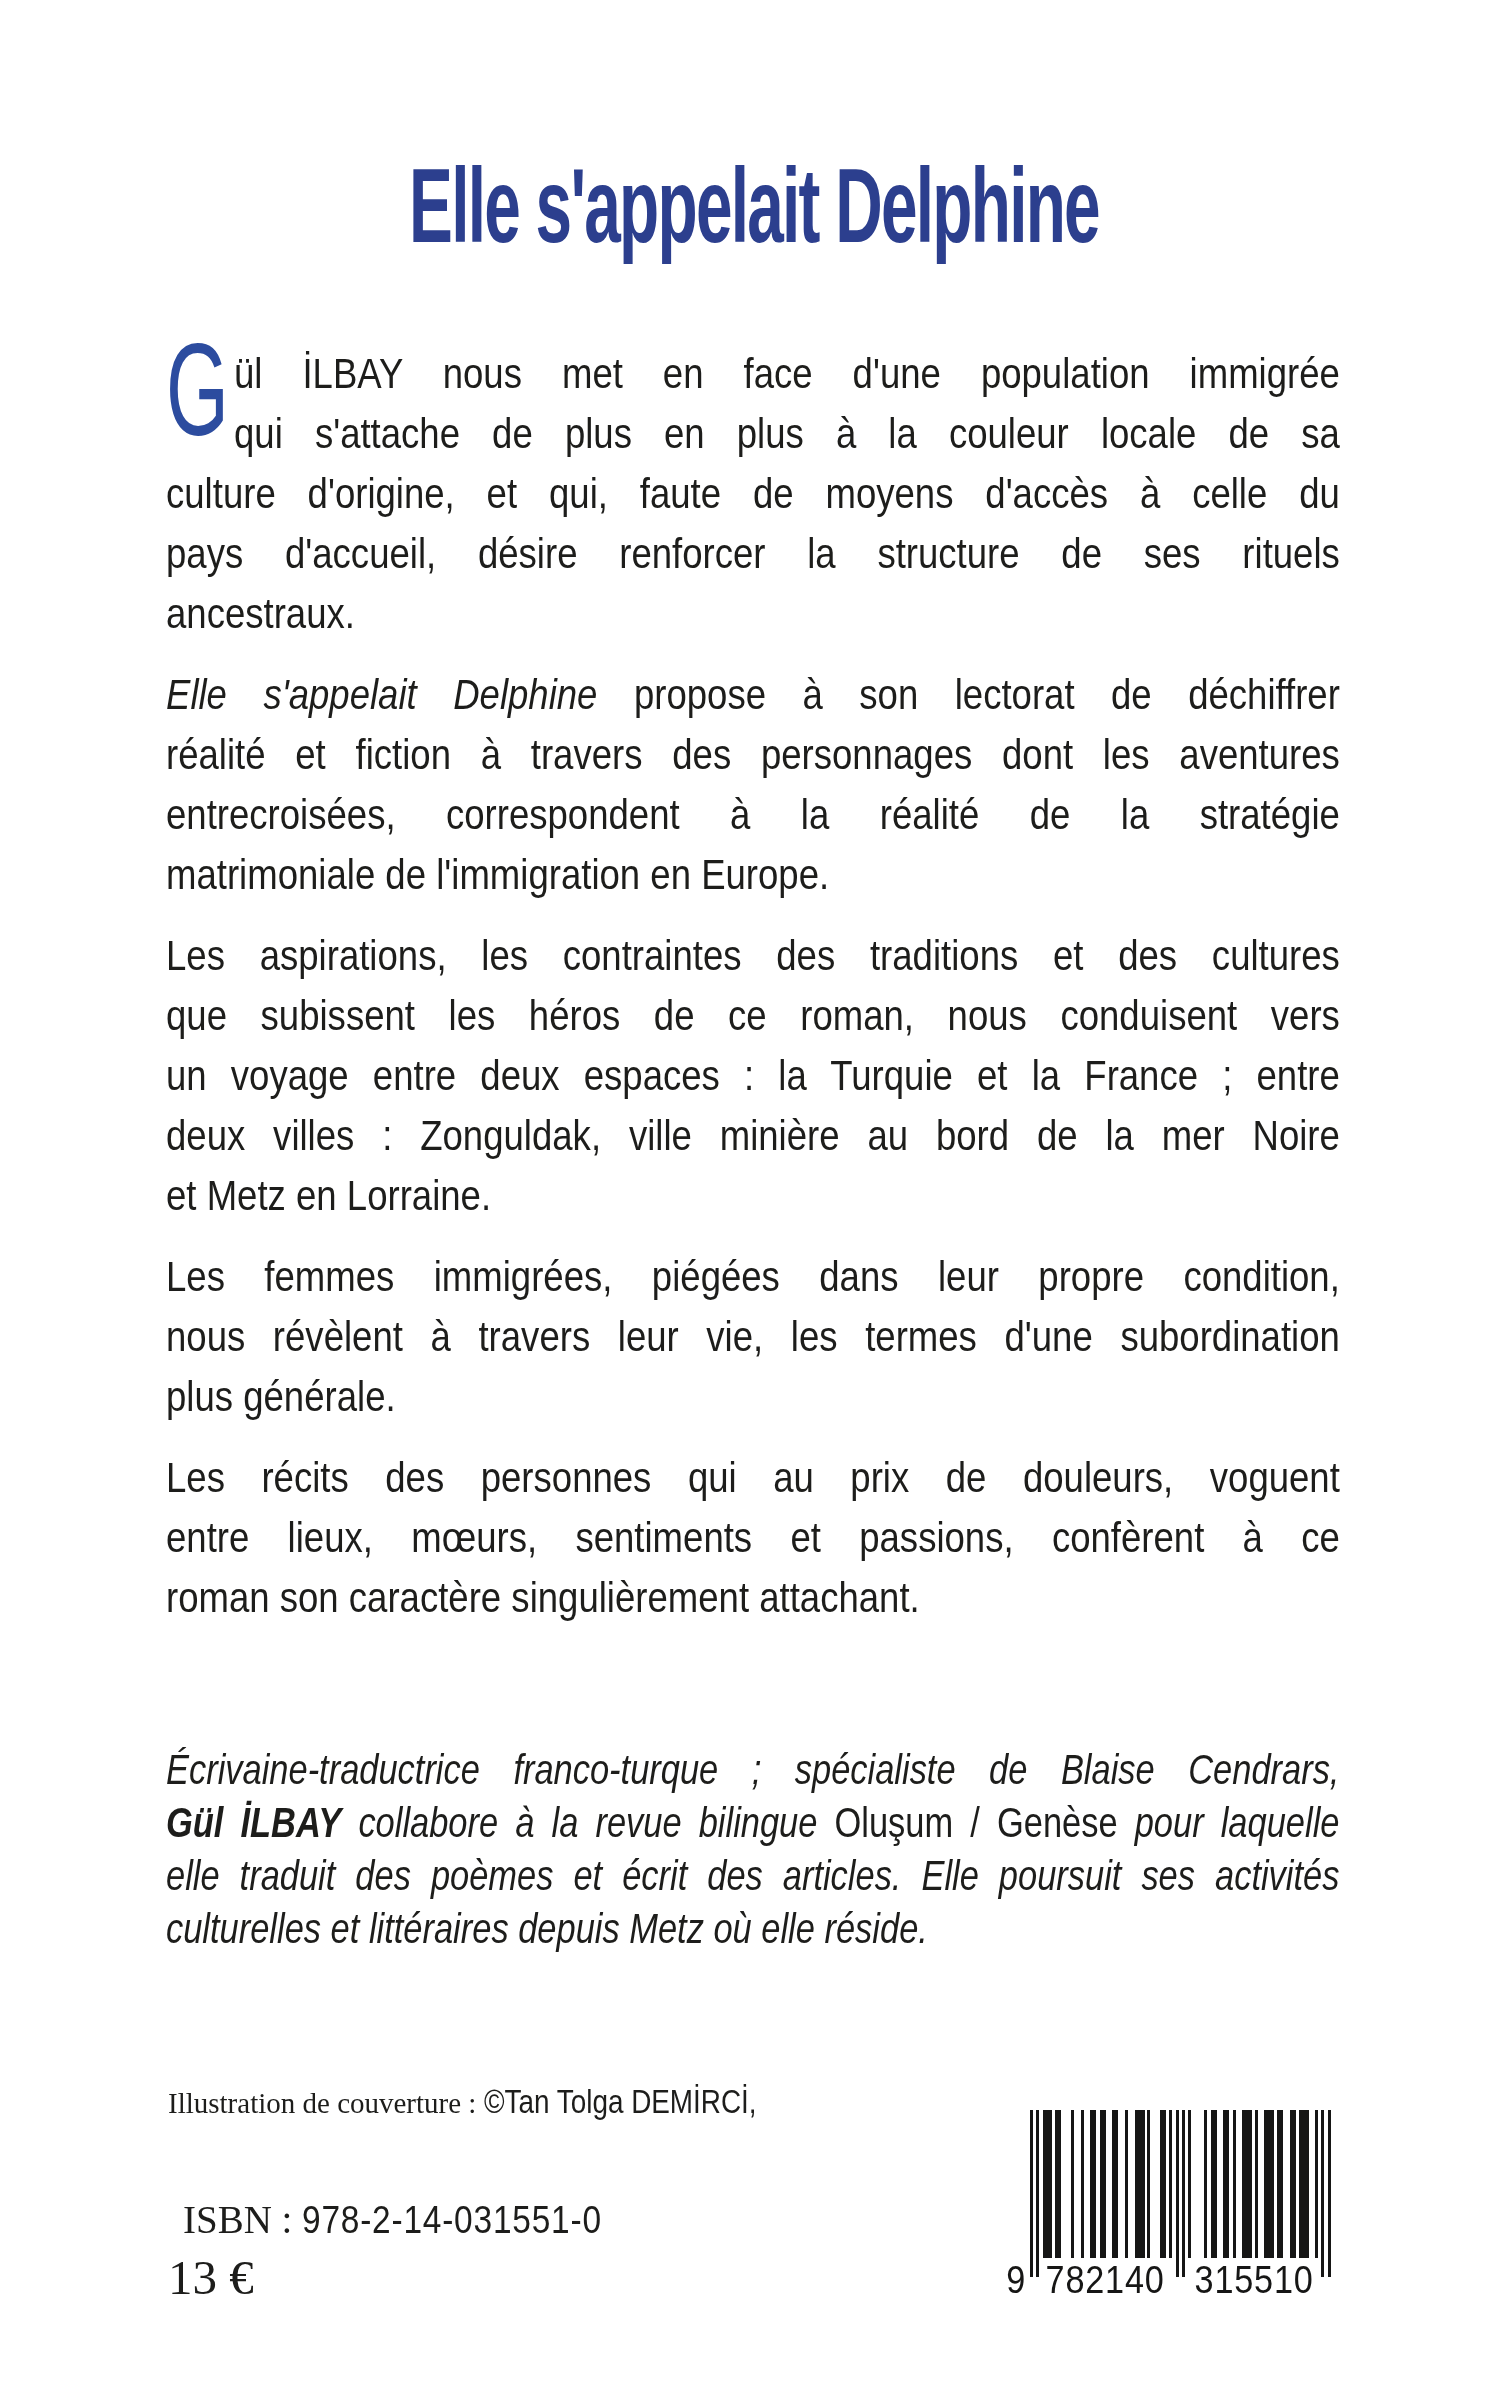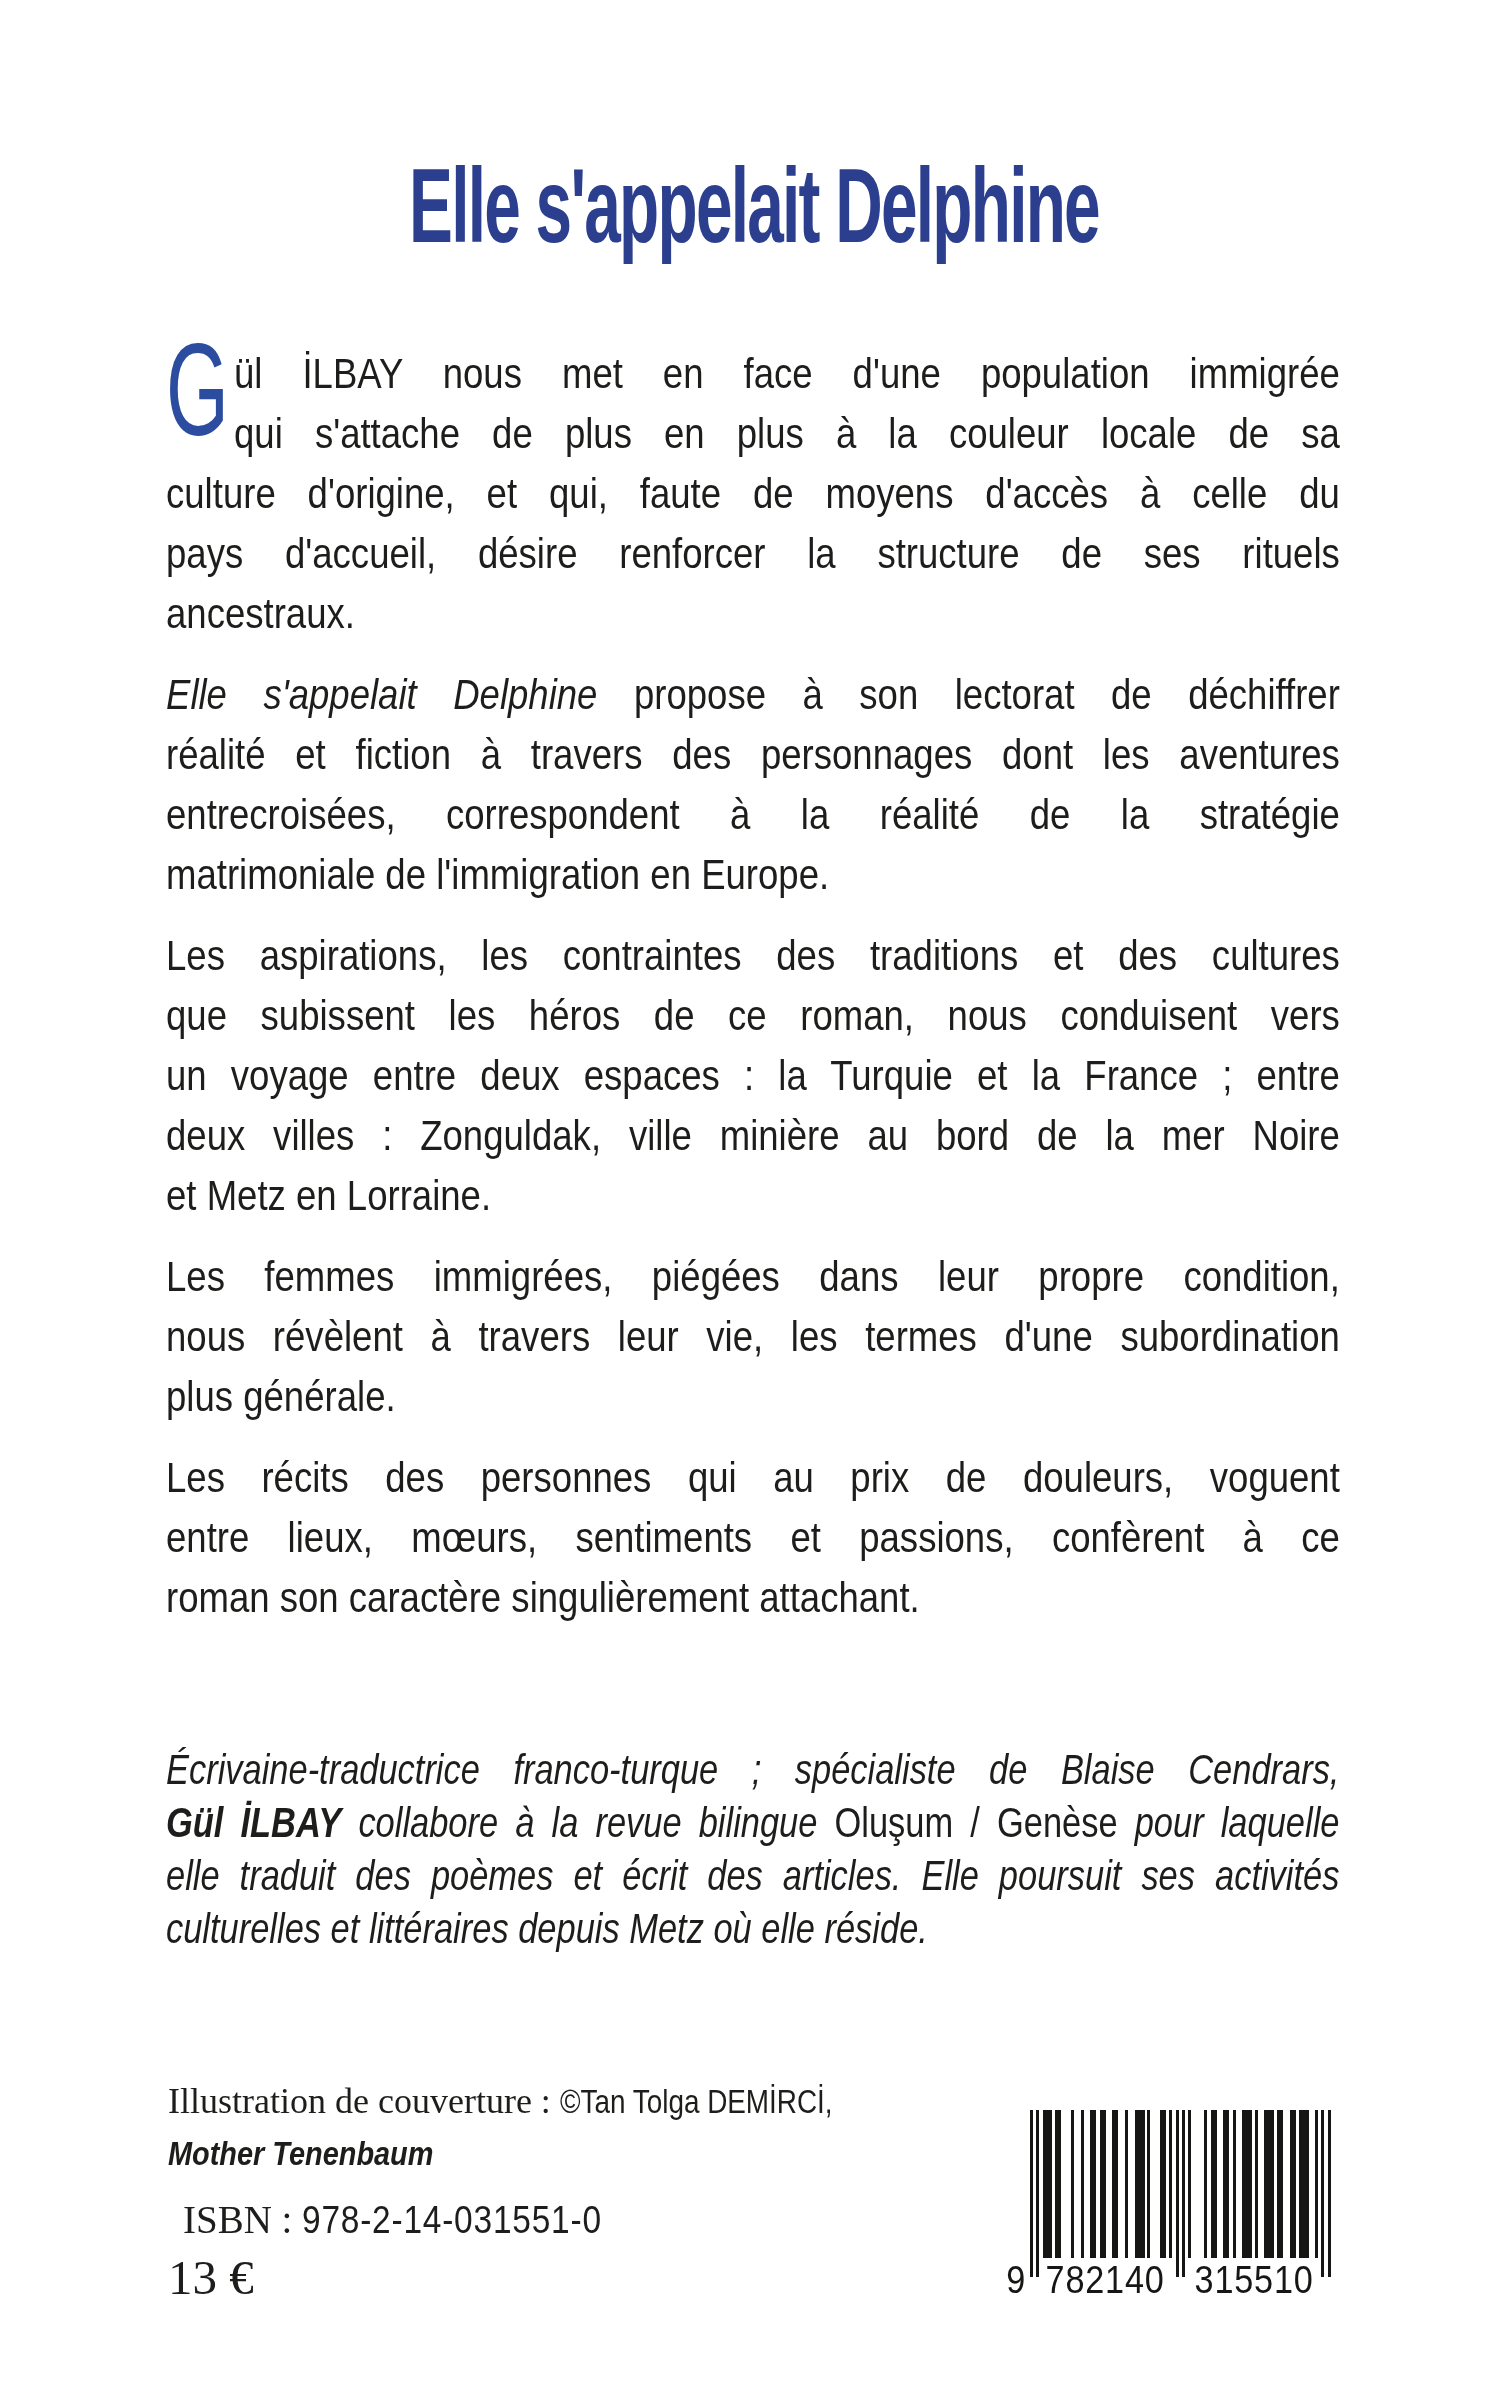--- a/index.html
+++ b/index.html
@@ -48,21 +48,21 @@
     width:1431px;
     transform:scaleX(0.82);transform-origin:0 0;
     font-size:42px;line-height:53px;
     font-style:italic;
     color:#1d1d1b;
   }
   .bio .s-b{font-weight:700;}
   .bio .s-r{font-style:normal;}
   
   .credit{position:absolute;left:168px;top:2080px;font-size:34px;line-height:42px;}
-  .credit-label{font-family:"Liberation Serif",serif;font-size:36px;}
+  .credit-label{font-family:"Liberation Serif",serif;font-size:29px;}
   .credit-artist{
     display:inline-block;
     font-family:"Liberation Sans",sans-serif;
     font-size:34px;
     transform:scaleX(0.82);transform-origin:0 70%;
   }
   .credit-work{
     display:inline-block;
     margin-top:9.5px;
     font-style:italic;font-weight:700;
@@ -140,23 +140,20 @@
   <div class="bio" id="bio">
       <div class="line"><span>Écrivaine-traductrice franco-turque ; spécialiste de Blaise Cendrars,</span></div>
       <div class="line"><span class="s-b">Gül İLBAY</span><span> collabore à la revue bilingue </span><span class="s-r">Oluşum / Genèse</span><span> pour laquelle</span></div>
       <div class="line"><span>elle traduit des poèmes et écrit des articles. Elle poursuit ses activités</span></div>
       <div class="line last"><span>culturelles et littéraires depuis Metz où elle réside.</span></div>
     </div>
 
   <div class="credit">
     <div>
       <span class="credit-label">Illustration de couverture : </span><span class="credit-artist">©Tan Tolga DEMİRCİ,</span>
-    </div>
-    <div>
-      <span class="credit-work">Mother Tenenbaum</span>
     </div>
   </div>
 
   <div class="isbn">
     <span class="isbn-label">ISBN : </span><span class="isbn-value">978-2-14-031551-0</span>
   </div>
 
   <div class="price">13 €</div>
 
   <div class="barcode">

